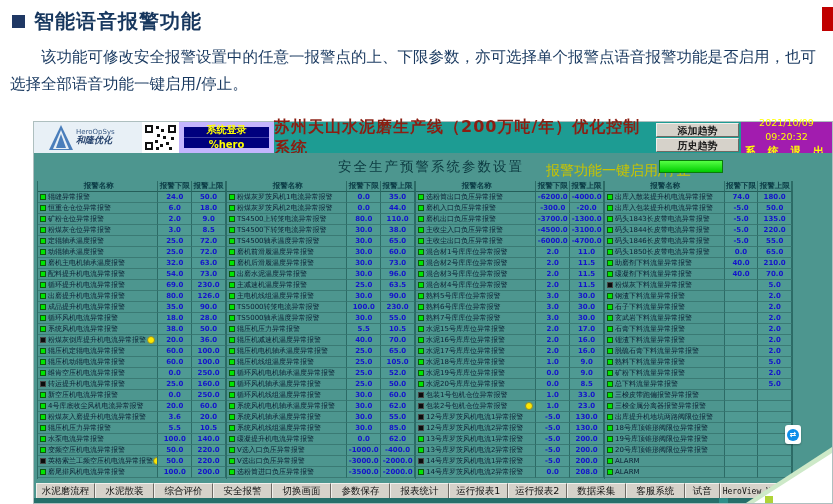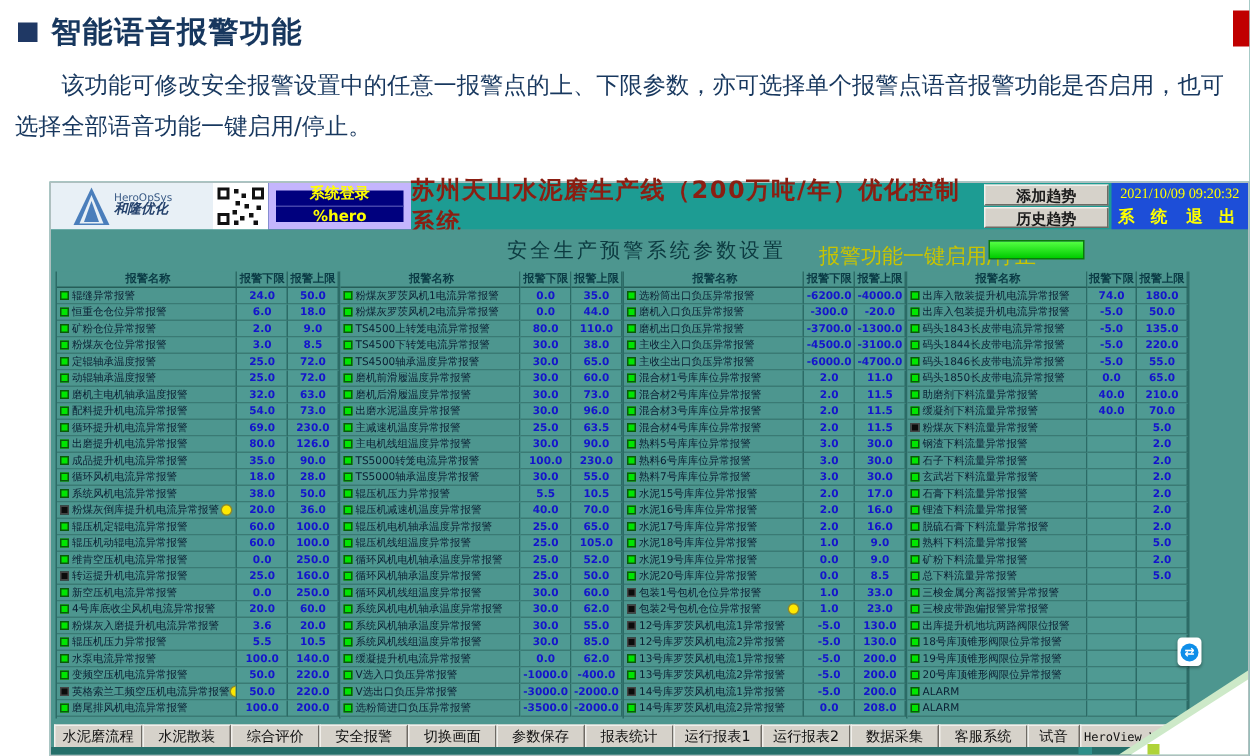--- a/index.html
+++ b/index.html
@@ -30,21 +30,21 @@
   .login-box { width:95px; height:31px; background:#00007E; border:5px solid #c4b5fd;
                display:flex; flex-direction:column; justify-content:center; cursor:pointer; }
   .login-box div { color:#FFFF00; font-size:10px; font-weight:bold; text-align:center; line-height:14px; }
   .login-box div:first-child { border-bottom:1px solid #4444AA; }
   .app-title-area { flex:1; display:flex; align-items:center; justify-content:center; }
   .app-title { font-size:16px; font-weight:bold; color:#8B1E12; letter-spacing:1px; }
   .trend-btns { width:87px; display:flex; flex-direction:column; justify-content:space-between; padding:1px 2px; }
   .trend-btns button { height:14px; font-size:10px; font-weight:bold; color:#1A1A1A;
         background:#D6D2CA; border:1px solid; border-color:#F2F0EC #6E6A64 #6E6A64 #F2F0EC; cursor:pointer;
         font-family:inherit; }
-  .clock-box { width:91px; background:#1d4ed8; display:flex; flex-direction:column; justify-content:center;font-family:Liberation Serif, serif; }
+  .clock-box { width:91px; background:#a21caf; display:flex; flex-direction:column; justify-content:center; }
   .clock-time { color:#FFFF00; font-size:9.5px; text-align:center; line-height:14px; }
   .sys-exit { display:flex; justify-content:space-around; }
   .sys-exit span { color:#FFFF00; font-size:11px; font-weight:bold; letter-spacing:4px; cursor:pointer; }
 
   
   .subheader { position:absolute; top:31px; left:0; width:100%; height:27px; background:#4D968F; }
   .panel-title { position:absolute; left:304px; top:5px; font-size:13.5px; color:#0C3A40;
                  font-weight:normal; letter-spacing:2px; }
   .onekey-label { position:absolute; left:512px; top:9px; font-size:14px; color:#C9C400; font-weight:normal; }
   .onekey-btn { position:absolute; left:625px; top:7px; width:64px; height:13px;
@@ -1342,33 +1342,33 @@
           <div class="cell cval">
             <span class="vtext"></span>
           </div>
           <div class="cell cval">
             <span class="vtext">5.0</span>
           </div>
         </div>
         <div class="trow">
           <div class="cell cname">
             <span class="ind on"></span>
+            <span class="ntext">三梭皮带跑偏报警异常报警</span>
+          </div>
+          <div class="cell cval">
+            <span class="vtext"></span>
+          </div>
+          <div class="cell cval">
+            <span class="vtext"></span>
+          </div>
+        </div>
+        <div class="trow">
+          <div class="cell cname">
+            <span class="ind on"></span>
             <span class="ntext">三梭金属分离器报警异常报警</span>
-          </div>
-          <div class="cell cval">
-            <span class="vtext"></span>
-          </div>
-          <div class="cell cval">
-            <span class="vtext"></span>
-          </div>
-        </div>
-        <div class="trow">
-          <div class="cell cname">
-            <span class="ind on"></span>
-            <span class="ntext">三梭皮带跑偏报警异常报警</span>
           </div>
           <div class="cell cval">
             <span class="vtext"></span>
           </div>
           <div class="cell cval">
             <span class="vtext"></span>
           </div>
         </div>
         <div class="trow">
           <div class="cell cname">

